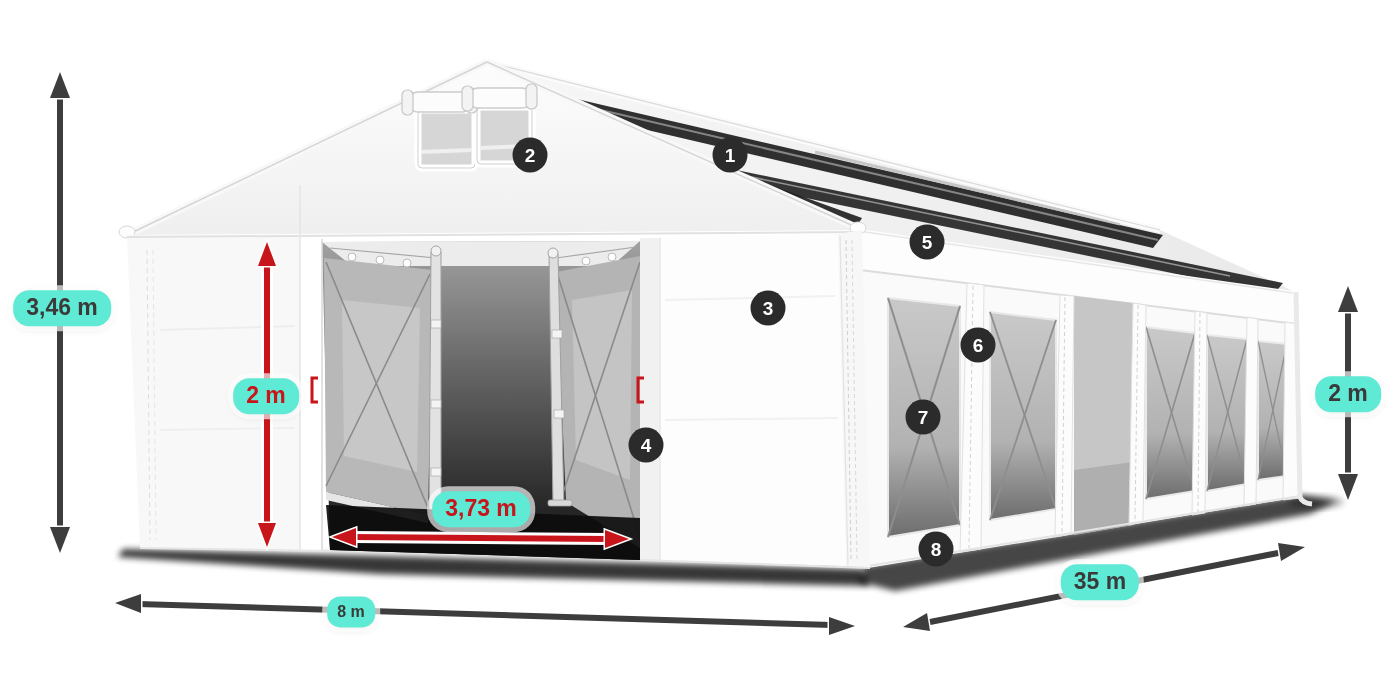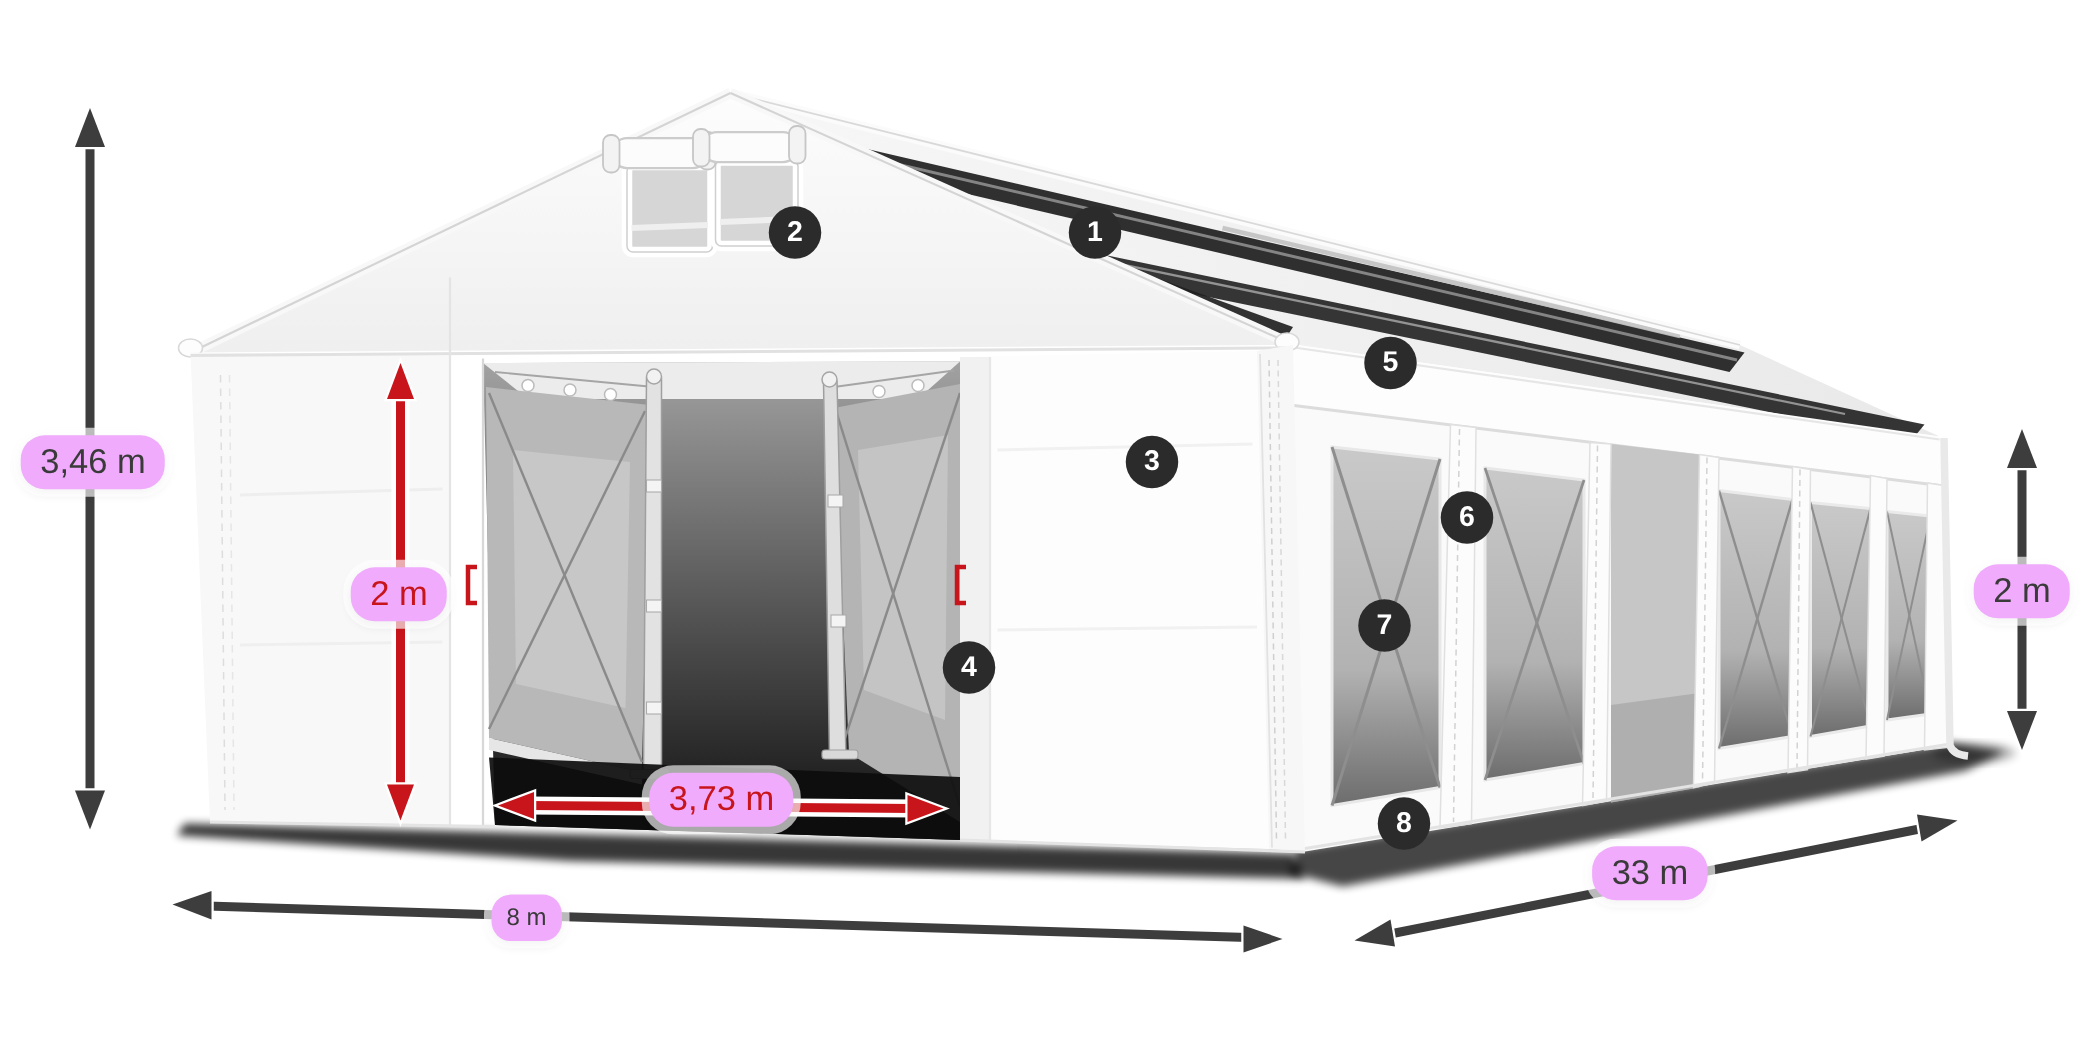--- a/index.html
+++ b/index.html
@@ -3,22 +3,22 @@
 <meta charset="utf-8">
 <style>
   html,body{margin:0;padding:0;background:#ffffff;}
   #stage{
     position:relative;width:1400px;height:700px;overflow:hidden;
     background:#ffffff;font-family:"Liberation Sans","DejaVu Sans",sans-serif;
   }
   #tent-svg{position:absolute;left:0;top:0;}
   .pill{
     position:absolute;transform:translate(-50%,-50%);
-    background:#f0abfc;border-radius:16px;padding:4px 13px;
-    font-weight:normal;font-size:23px;line-height:1.2;color:#3a3a3a;white-space:nowrap;
+    background:#5eead4;border-radius:16px;padding:4px 13px;
+    font-weight:bold;font-size:23px;line-height:1.2;color:#3a3a3a;white-space:nowrap;
     box-shadow:0 0 0 5px rgba(255,255,255,0.65),0 2px 8px rgba(0,0,0,0.15);
   }
   .pill.red{color:#c8151b;}
   .pill.small{font-size:16px;padding:6px 10px;border-radius:13px;}
   .badge{
     position:absolute;transform:translate(-50%,-50%);
     width:35px;height:35px;border-radius:50%;background:#2b2b2b;color:#ffffff;
     font-weight:bold;font-size:19px;display:flex;align-items:center;justify-content:center;
     cursor:pointer;user-select:none;
   }
@@ -284,23 +284,23 @@
     <g>
       <line x1="1348" y1="308" x2="1348" y2="478" stroke="#ffffff" stroke-width="13"></line>
       <line x1="1348" y1="308" x2="1348" y2="478" stroke="#3d3d3d" stroke-width="6"></line>
       <polygon points="1348,286 1338,312 1358,312" fill="#3d3d3d" stroke="#ffffff" stroke-width="3" paint-order="stroke"></polygon>
       <polygon points="1348,500 1338,474 1358,474" fill="#3d3d3d" stroke="#ffffff" stroke-width="3" paint-order="stroke"></polygon>
     </g>
   </svg>
 
   <div class="pill" style="left:62px;top:308px">3,46 m</div>
   <div class="pill red" style="left:266px;top:396px">2 m</div>
-  <div class="pill red" style="left:481px;top:533px">3,73 m</div>
+  <div class="pill red" style="left:481px;top:509px">3,73 m</div>
   <div class="pill small" style="left:351px;top:612px">8 m</div>
-  <div class="pill" style="left:1100px;top:582px">33 m</div>
+  <div class="pill" style="left:1100px;top:582px">35 m</div>
   <div class="pill" style="left:1348px;top:394px">2 m</div>
 
   <div class="badge" style="left:730px;top:155px">1</div>
   <div class="badge" style="left:530px;top:155px">2</div>
   <div class="badge" style="left:768px;top:308px">3</div>
   <div class="badge" style="left:646px;top:445px">4</div>
   <div class="badge" style="left:927px;top:242px">5</div>
   <div class="badge" style="left:978px;top:345px">6</div>
   <div class="badge" style="left:923px;top:417px">7</div>
   <div class="badge" style="left:936px;top:549px">8</div>

